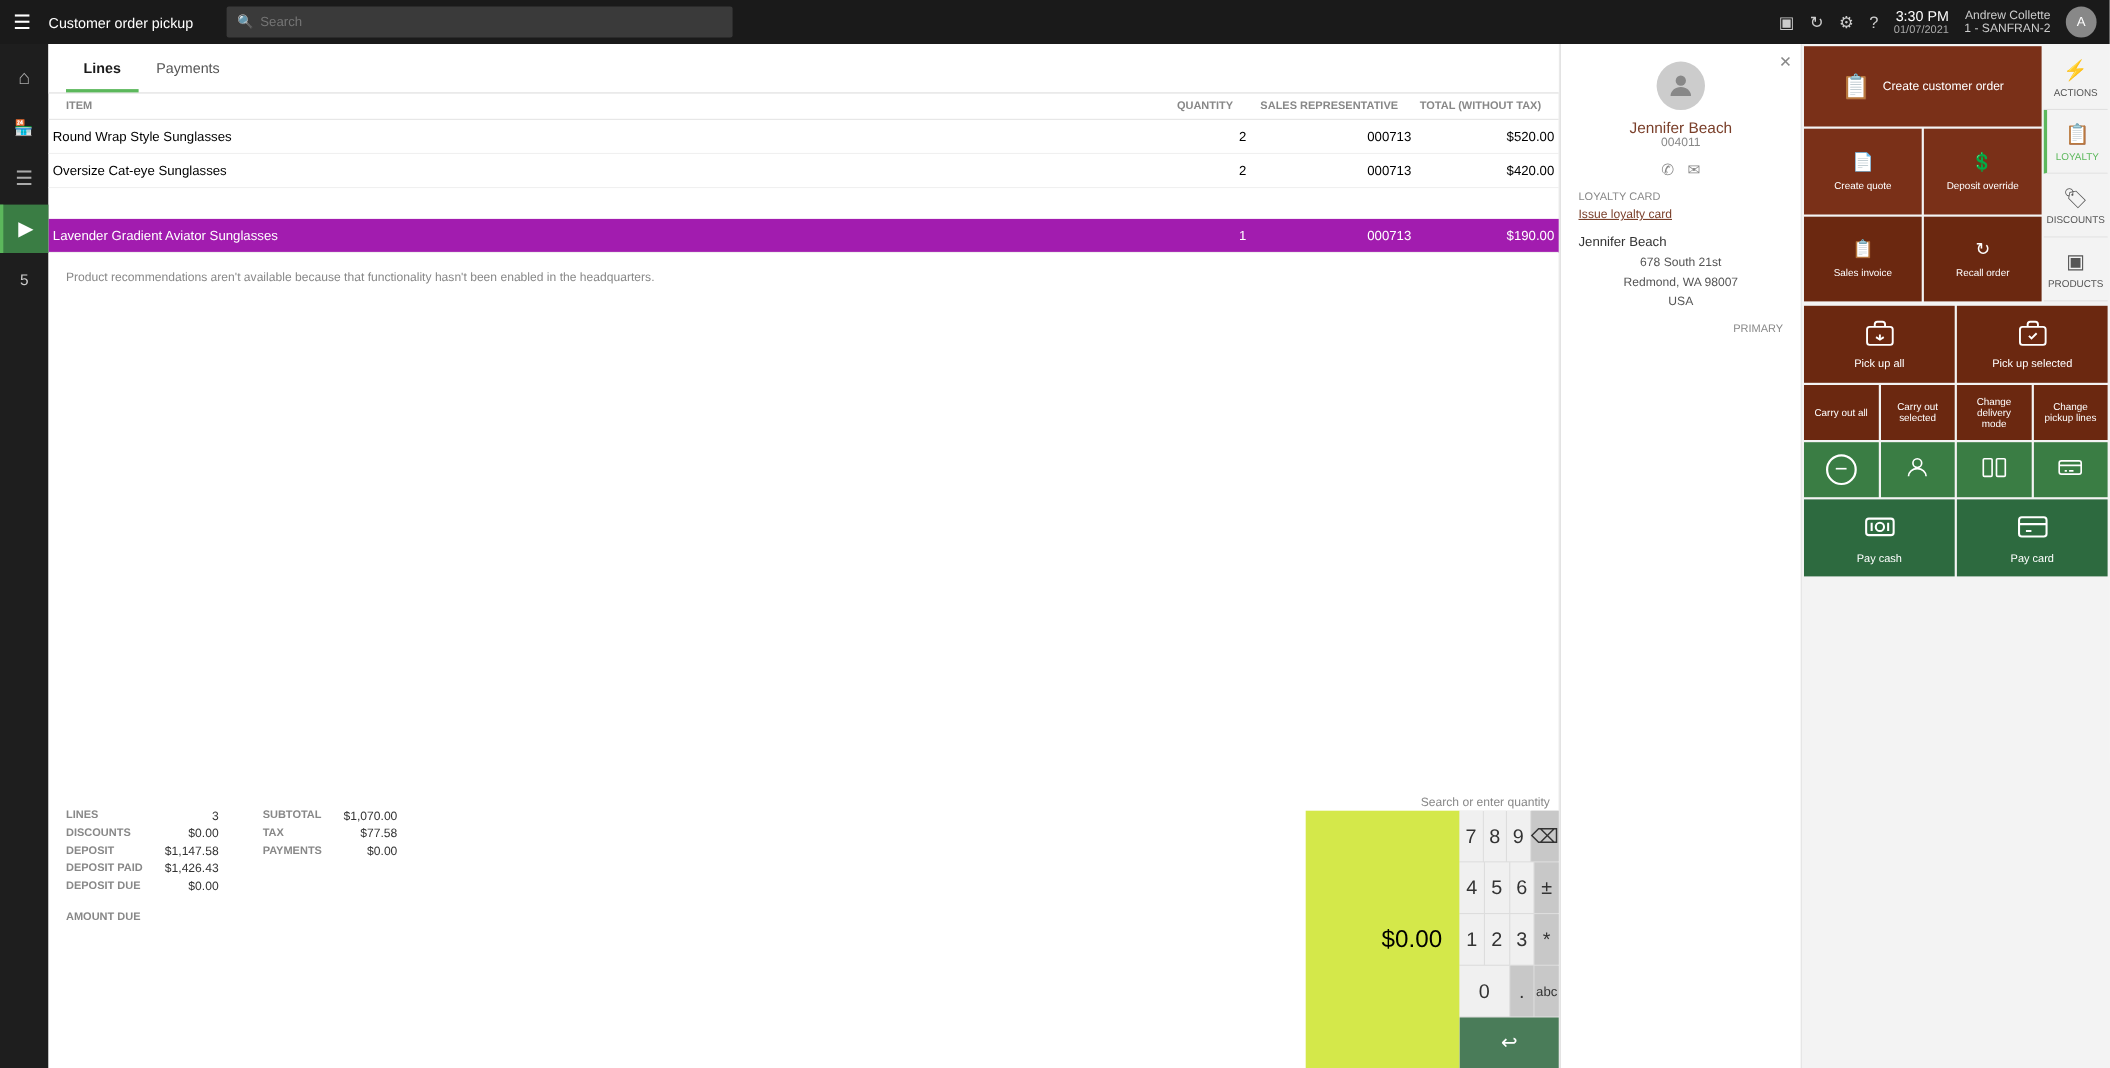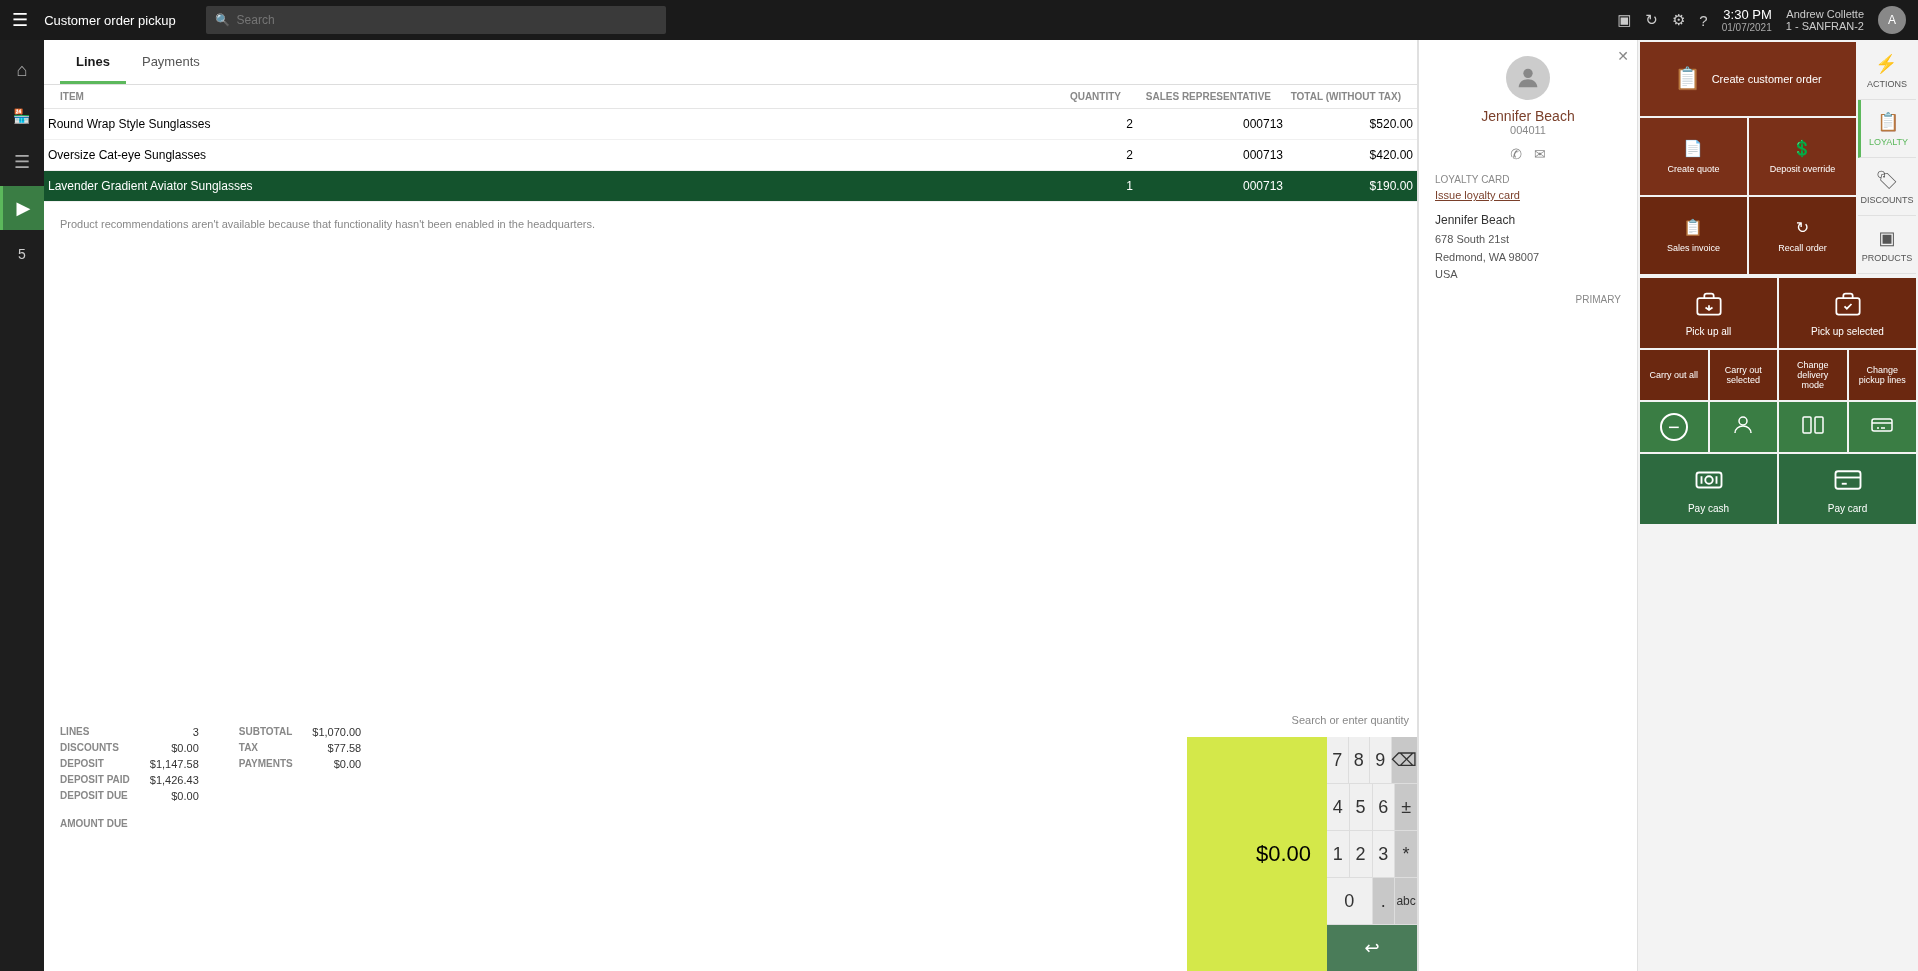--- a/index.html
+++ b/index.html
@@ -40,60 +40,60 @@
     .tabs { display: flex; border-bottom: 1px solid #ddd; padding: 0 16px; background: white; }
     .tab { padding: 14px 16px 12px; font-size: 13px; color: #555; cursor: pointer; border-bottom: 3px solid transparent; }
     .tab.active { color: #1a1a1a; font-weight: 600; border-bottom: 3px solid #5cb85c; }
 
     
     .order-table { flex: 0 0 auto; }
     .table-header { display: grid; grid-template-columns: 1fr 80px 150px 130px; padding: 6px 16px; border-bottom: 1px solid #e5e5e5; }
     .table-header span { font-size: 10px; color: #888; text-transform: uppercase; font-weight: 600; }
     .table-header span:nth-child(2), .table-header span:nth-child(3), .table-header span:nth-child(4) { text-align: right; }
     .table-row { display: grid; grid-template-columns: 1fr 80px 150px 130px; padding: 8px 4px; border-bottom: 1px solid #f0f0f0; cursor: pointer; }
-    .table-row.selected { background: #14532d; color: white; }
+    .table-row.selected { background: #a21caf; color: white; margin-top: 28px; }
     .table-row .cell { font-size: 12px; }
     .table-row .cell:nth-child(2), .table-row .cell:nth-child(3), .table-row .cell:nth-child(4) { text-align: right; }
     .table-row.selected .cell { color: white; }
 
     
     .recommendation { padding: 16px; color: #888; font-size: 11px; flex: 1; }
 
     
     .bottom-area { display: flex; gap: 0; }
 
     
     .summary { padding: 16px 16px 10px; flex: 1; }
     .summary-row { display: flex; justify-content: space-between; margin-bottom: 4px; }
     .summary-label { font-size: 10px; color: #888; text-transform: uppercase; font-weight: 600; }
     .summary-value { font-size: 11px; color: #333; }
     .amount-due-row { display: flex; justify-content: space-between; margin-top: 12px; align-items: flex-start; }
     .amount-due-label { font-size: 10px; color: #888; text-transform: uppercase; font-weight: 600; }
 
     
     .numpad-section { width: 230px; display: flex; flex-direction: column; }
-    .numpad-qty-label { text-align: right; font-size: 11px; color: #888; padding: 4px 8px 11px; }
+    .numpad-qty-label { text-align: right; font-size: 11px; color: #888; padding: 4px 8px 1px; }
     .numpad-btn { background: #f0f0f0; border: none; cursor: pointer; font-size: 18px; color: #333; height: 46px; display: flex; align-items: center; justify-content: center; font-weight: 300; }
     .numpad-btn.dark { background: #c8c8c8; }
     .numpad-enter { background: #4a7c59; border: none; cursor: pointer; height: 46px; color: white; font-size: 18px; grid-column: span 4; display: flex; align-items: center; justify-content: center; }
 
     .amount-display { background: #d4e84a; padding: 8px 16px; font-size: 22px; font-weight: 300; text-align: right; min-width: 140px; display: flex; align-items: center; justify-content: flex-end; }
 
     
     .customer-panel { width: 220px; background: white; border-left: 1px solid #e0e0e0; border-right: 1px solid #e0e0e0; padding: 16px; position: relative; }
     .customer-close { position: absolute; top: 8px; right: 8px; cursor: pointer; color: #888; font-size: 14px; }
     .customer-avatar { width: 44px; height: 44px; border-radius: 50%; background: #ccc; margin: 0 auto 8px; display: flex; align-items: center; justify-content: center; color: #666; font-size: 20px; }
     .customer-name { font-size: 14px; color: #7a3f2a; font-weight: 500; text-align: center; }
     .customer-id { font-size: 11px; color: #888; text-align: center; margin-bottom: 10px; }
     .customer-contact { display: flex; gap: 12px; justify-content: center; margin-bottom: 12px; }
     .customer-contact-icon { color: #888; font-size: 14px; cursor: pointer; }
     .customer-loyalty { font-size: 10px; color: #888; text-transform: uppercase; margin-bottom: 4px; }
     .loyalty-link { color: #7a3f2a; font-size: 11px; cursor: pointer; text-decoration: underline; margin-bottom: 12px; }
     .customer-info-name { font-size: 12px; color: #333; margin-bottom: 4px; }
-    .customer-address { font-size: 11px; color: #555; line-height: 1.6; }
+    .customer-address { font-size: 11px; color: #555; line-height: 1.6; text-align: center; }
     .primary-badge { font-size: 10px; color: #888; text-transform: uppercase; margin-top: 10px; float: right; }
 
     
     .right-panel { width: 280px; background: #f3f3f3; display: flex; flex-direction: column; overflow-y: auto; }
 
     .action-btn { display: flex; flex-direction: column; align-items: center; justify-content: center; padding: 10px 6px; cursor: pointer; font-size: 10px; color: white; text-align: center; gap: 6px; min-height: 58px; }
     .action-btn.brown { background: #7a3018; }
     .action-btn.dark-brown { background: #6b2810; }
     .action-btn.green { background: #2d6a3f; }
     .action-btn.light-green { background: #3a7d44; }

